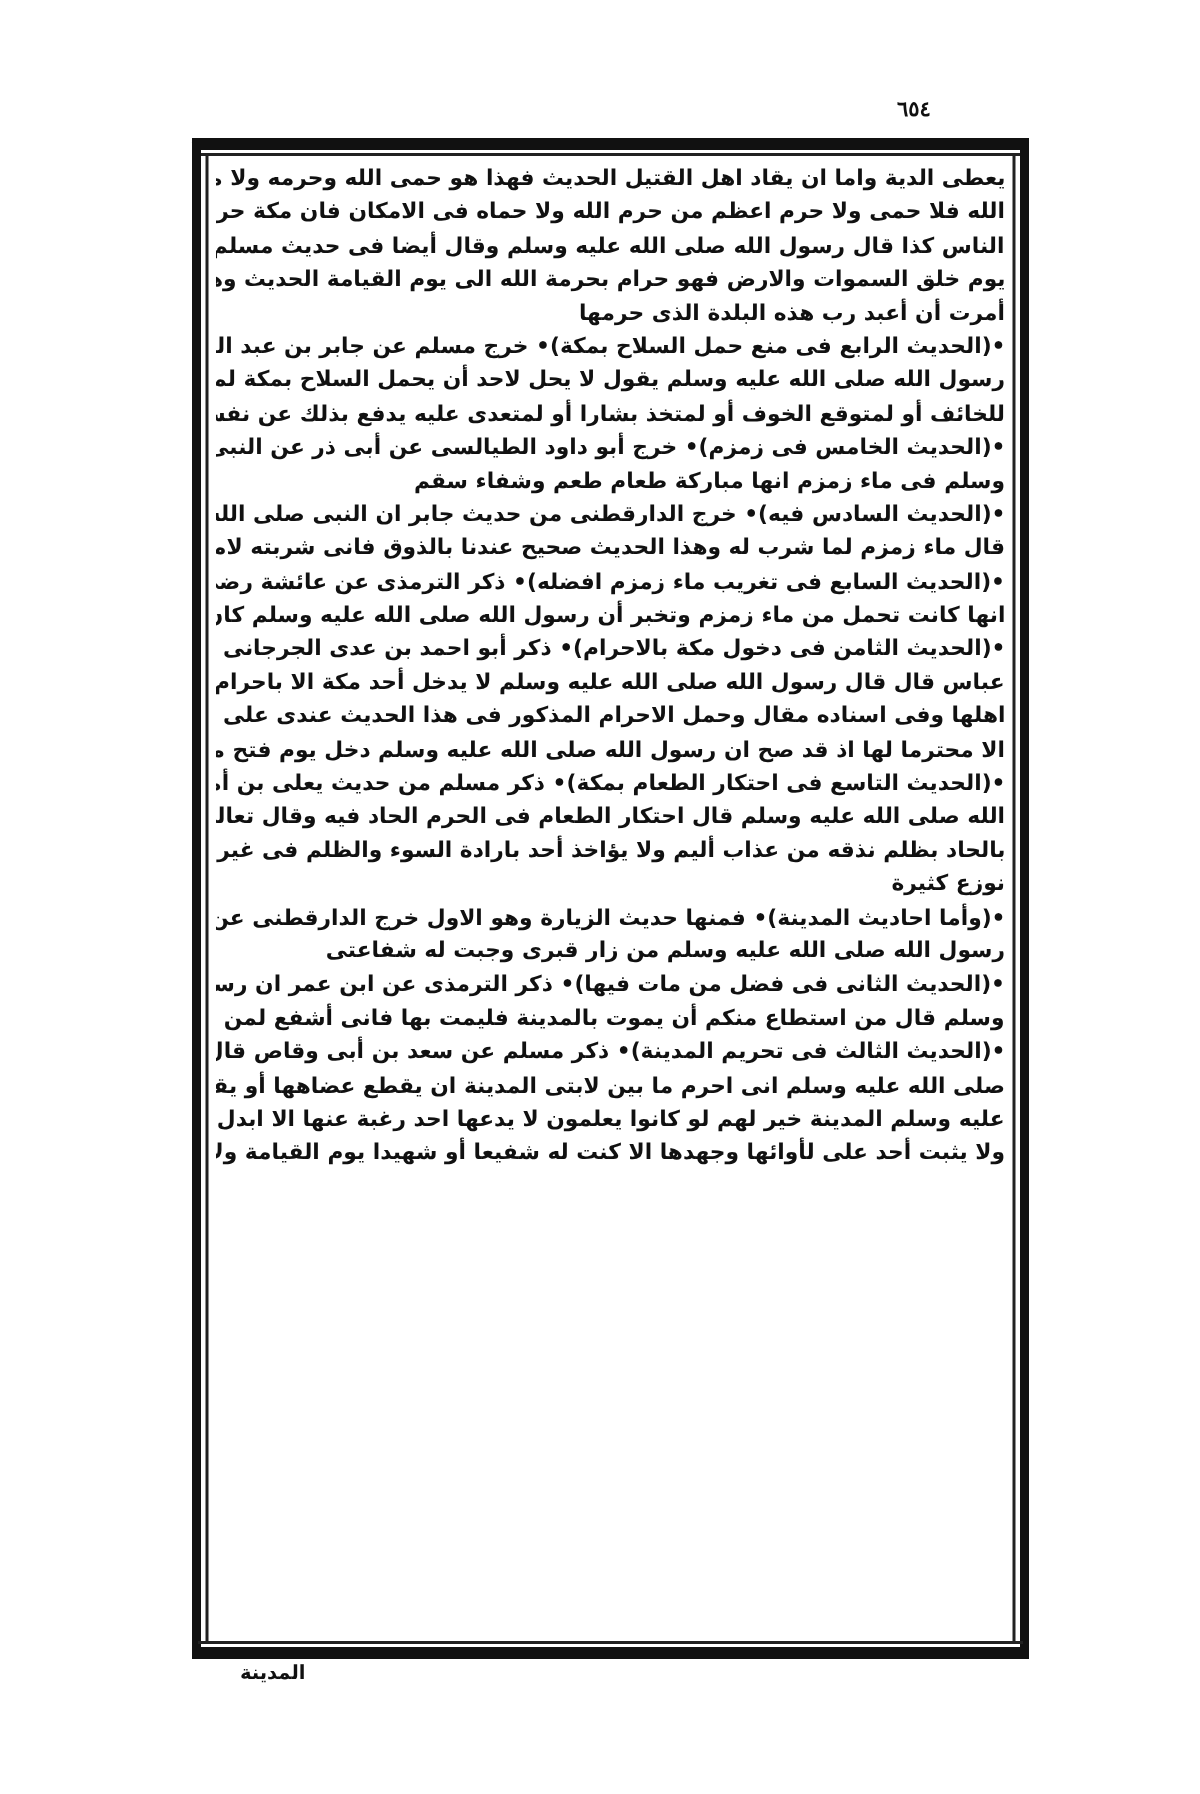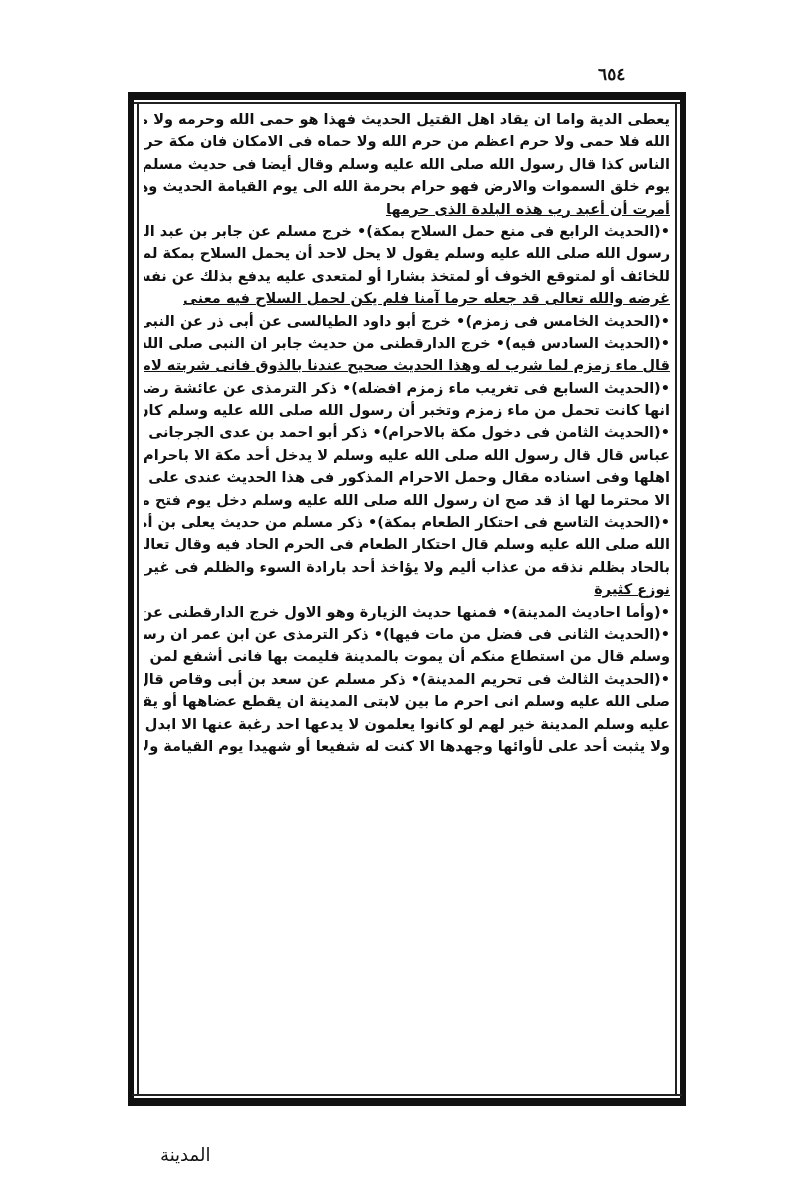--- a/index.html
+++ b/index.html
@@ -1,30 +1,30 @@
 <!DOCTYPE html>
 <html><head>
 <meta charset="utf-8">
 <style>
   html, body { margin: 0; padding: 0; background: #ffffff; }
   body { width: 800px; height: 1196px; position: relative; overflow: hidden; font-family: "DejaVu Sans", sans-serif; color: #111; }
-  .page-number { position: absolute; top: 64px; left: 598px; font-size: 17px; font-weight: bold; direction: rtl; font-family: "DejaVu Serif", serif; }
+  .page-number { position: absolute; top: 64px; left: 598px; font-size: 14px; font-weight: bold; direction: rtl; font-family: "DejaVu Serif", serif; }
   .frame { position: absolute; left: 128px; top: 92px; width: 558px; height: 1014px; box-sizing: border-box; }
   .rule-top { position: absolute; left: 0; right: 0; top: 0; height: 8px; background: #111; border-radius: 3px 3px 0 0; }
   .rule-top-thin { position: absolute; left: 4px; right: 4px; top: 10px; height: 2px; background: #222; }
   .rule-bottom { position: absolute; left: 0; right: 0; bottom: 0; height: 8px; background: #111; border-radius: 0 0 3px 3px; }
   .rule-bottom-thin { position: absolute; left: 4px; right: 4px; bottom: 10px; height: 2px; background: #222; }
   .side-left-outer { position: absolute; left: 0; top: 0; bottom: 0; width: 6px; background: #111; }
   .side-left-inner { position: absolute; left: 9px; top: 10px; bottom: 10px; width: 2px; background: #222; }
   .side-right-outer { position: absolute; right: 0; top: 0; bottom: 0; width: 6px; background: #111; }
   .side-right-inner { position: absolute; right: 9px; top: 10px; bottom: 10px; width: 2px; background: #222; }
   .text-block { position: absolute; left: 16px; right: 16px; top: 16px; bottom: 16px; direction: rtl; }
   .line { height: 22.4px; line-height: 22.4px; font-size: 14.5px; font-weight: bold; white-space: nowrap; overflow: hidden; text-align: justify; text-align-last: justify; font-family: "DejaVu Sans", sans-serif; letter-spacing: -0.2px; }
-  .line.short { text-align-last: right; text-decoration: underline; }
-  .catchword { position: absolute; left: 160px; top: 1144px; font-size: 18px; font-weight: normal; direction: rtl; font-family: "DejaVu Sans", sans-serif; }
+  .line.short { text-align-last: right; }
+  .catchword { position: absolute; left: 160px; top: 1108px; font-size: 13px; font-weight: bold; direction: rtl; font-family: "DejaVu Sans", sans-serif; }
 </style>
 </head>
 <body>
 
 <div class="page-number">٦٥٤</div>
 
 <div class="frame">
   <div class="rule-top"></div>
   <div class="rule-top-thin"></div>
   <div class="side-left-outer"></div>
@@ -36,35 +36,36 @@
 
   <div class="text-block">
     <div class="line">يعطى الدية واما ان يقاد اهل القتيل الحديث فهذا هو حمى الله وحرمه ولا موجود أعظم من</div>
     <div class="line">الله فلا حمى ولا حرم اعظم من حرم الله ولا حماه فى الامكان فان مكة حرمها الله ولم يحرمها</div>
     <div class="line">الناس كذا قال رسول الله صلى الله عليه وسلم وقال أيضا فى حديث مسلم ان هذا البلد حرمه الله</div>
     <div class="line">يوم خلق السموات والارض فهو حرام بحرمة الله الى يوم القيامة الحديث وهو قوله تعالى انما</div>
     <div class="line short">أمرت أن أعبد رب هذه البلدة الذى حرمها</div>
     <div class="line">•(الحديث الرابع فى منع حمل السلاح بمكة)• خرج مسلم عن جابر بن عبد الله قال سمعت</div>
     <div class="line">رسول الله صلى الله عليه وسلم يقول لا يحل لاحد أن يحمل السلاح بمكة لما كان السلاح عدة</div>
     <div class="line">للخائف أو لمتوقع الخوف أو لمتخذ بشارا أو لمتعدى عليه يدفع بذلك عن نفسه ان نوزع فى</div>
-    <div class="line short">غرضه والله تعالى قد جعله حرما آمنا فلم يكن لحمل السلاح فيه معنى</div>
     <div class="line">•(الحديث الخامس فى زمزم)• خرج أبو داود الطيالسى عن أبى ذر عن النبى صلى الله عليه</div>
+    <div class="line short">وسلم فى ماء زمزم انها مباركة طعام طعم وشفاء سقم</div>
     <div class="line">•(الحديث السادس فيه)• خرج الدارقطنى من حديث جابر ان النبى صلى الله عليه وسلم</div>
     <div class="line short">قال ماء زمزم لما شرب له وهذا الحديث صحيح عندنا بالذوق فانى شربته لامر فحصل لى</div>
     <div class="line">•(الحديث السابع فى تغريب ماء زمزم افضله)• ذكر الترمذى عن عائشة رضى الله عنها</div>
     <div class="line">انها كانت تحمل من ماء زمزم وتخبر أن رسول الله صلى الله عليه وسلم كان يحمله وهو حديث</div>
     <div class="line">•(الحديث الثامن فى دخول مكة بالاحرام)• ذكر أبو احمد بن عدى الجرجانى من حديث ابن</div>
     <div class="line">عباس قال قال رسول الله صلى الله عليه وسلم لا يدخل أحد مكة الا باحرام من أهلها أو من غير</div>
     <div class="line">اهلها وفى اسناده مقال وحمل الاحرام المذكور فى هذا الحديث عندى على أنه لا يدخلها</div>
     <div class="line">الا محترما لها اذ قد صح ان رسول الله صلى الله عليه وسلم دخل يوم فتح مكة وعليه عمامة سوداء</div>
     <div class="line">•(الحديث التاسع فى احتكار الطعام بمكة)• ذكر مسلم من حديث يعلى بن أمية ان رسول</div>
     <div class="line">الله صلى الله عليه وسلم قال احتكار الطعام فى الحرم الحاد فيه وقال تعالى ومن يرد فيه</div>
     <div class="line">بالحاد بظلم نذقه من عذاب أليم ولا يؤاخذ أحد بارادة السوء والظلم فى غير حرم مكة وأحاديث</div>
     <div class="line short">نوزع كثيرة</div>
     <div class="line">•(وأما احاديث المدينة)• فمنها حديث الزيارة وهو الاول خرج الدارقطنى عن ابن عمر قال قال</div>
+    <div class="line short">رسول الله صلى الله عليه وسلم من زار قبرى وجبت له شفاعتى</div>
     <div class="line">•(الحديث الثانى فى فضل من مات فيها)• ذكر الترمذى عن ابن عمر ان رسول الله صلى الله عليه</div>
     <div class="line">وسلم قال من استطاع منكم أن يموت بالمدينة فليمت بها فانى أشفع لمن مات بها وهو حديث صحيح</div>
     <div class="line">•(الحديث الثالث فى تحريم المدينة)• ذكر مسلم عن سعد بن أبى وقاص قال قال رسول الله</div>
     <div class="line">صلى الله عليه وسلم انى احرم ما بين لابتى المدينة ان يقطع عضاهها أو يقتل صيدها وقال صلى الله</div>
     <div class="line">عليه وسلم المدينة خير لهم لو كانوا يعلمون لا يدعها احد رغبة عنها الا ابدل الله فيها من هو خير منه</div>
     <div class="line">ولا يثبت أحد على لأوائها وجهدها الا كنت له شفيعا أو شهيدا يوم القيامة ولا يريد أحد أهل</div>
   </div>
 </div>
 
 <div class="catchword">المدينة</div>

